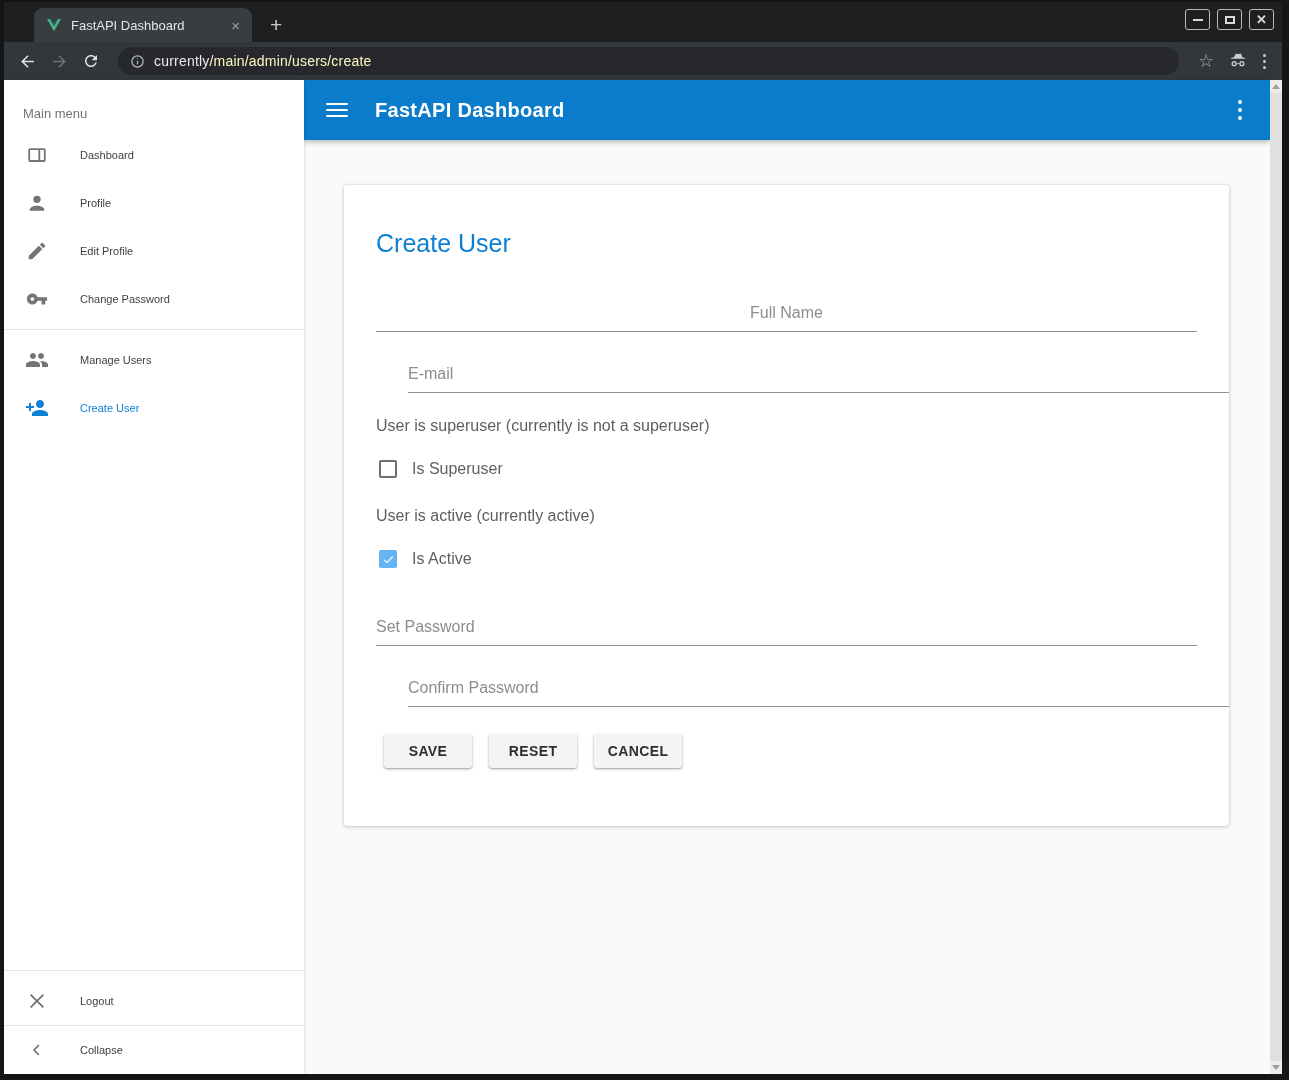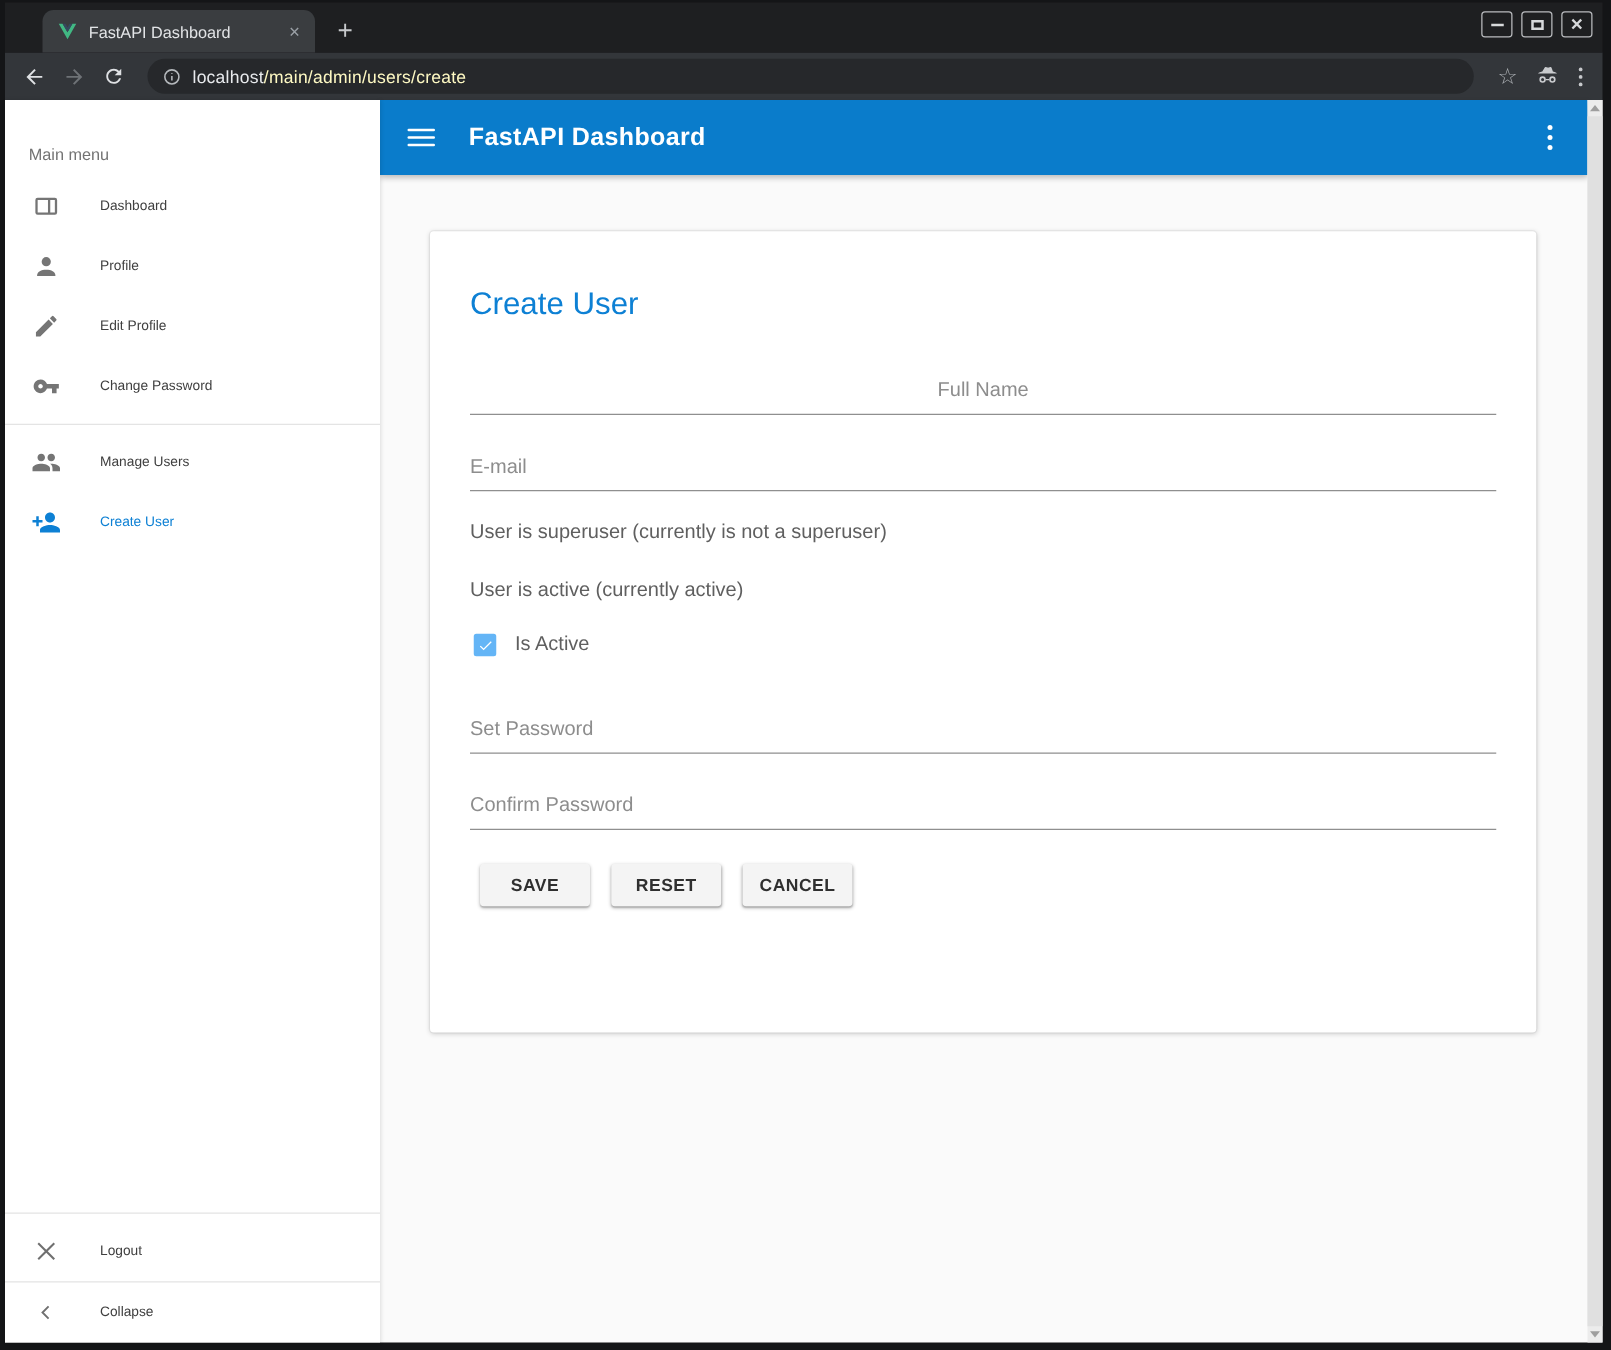--- a/index.html
+++ b/index.html
@@ -28,21 +28,21 @@
   .url-host { color:#e8eaed; }
   .url-path { color:#fef9c3; }
   .star { color:#a9adb1; font-size:18px; line-height:1; }
   .dots { display:flex; flex-direction:column; gap:3px; padding:0 6px; }
   .dots i { width:3px; height:3px; border-radius:50%; background:#c7c9cc; }
 
   
   .page { flex:1; display:flex; flex-direction:column; position:relative; background:#fafafa; min-height:0; }
   .page-body { flex:1; display:flex; min-height:0; }
 
-  .sidebar { width:300px; background:#ffffff; box-shadow:1px 0 3px rgba(0,0,0,.12); z-index:2; display:flex; flex-direction:column; padding-top:28px; }
+  .sidebar { width:300px; background:#ffffff; box-shadow:1px 0 3px rgba(0,0,0,.12); z-index:2; display:flex; flex-direction:column; padding-top:18px; }
   .side-label { font-size:13px; color:#737373; padding:8px 0 10px 19px; }
   .side-item { height:48px; display:flex; align-items:center; padding-left:21px; cursor:pointer; }
   .side-item .ic { width:24px; height:24px; display:flex; align-items:center; justify-content:center; }
   .side-item .lbl { margin-left:31px; font-size:11px; color:#3f3f3f; }
   .side-item.active .lbl { color:#0d80d4; }
   .divider { height:1px; background:#e4e4e4; margin:6px 0; }
   .side-spacer { flex:1; }
 
   
   .main { flex:1; display:flex; flex-direction:column; min-width:0; margin-right:12px; }
@@ -56,21 +56,21 @@
 
   
   .content { flex:1; overflow:hidden; }
   .card { margin:45px 41px 0 40px; height:641px; background:#ffffff; border-radius:3px;
           box-shadow:0 1px 4px rgba(0,0,0,.18), 0 0 0 1px rgba(0,0,0,.04); padding:44px 32px 0; }
   .card-title { font-size:25px; font-weight:400; color:#0d80d4; }
   .fld { display:block; width:100%; border:none; outline:none; border-bottom:1px solid #8f8f8f;
          font-family:"Liberation Sans",sans-serif; font-size:16px; color:#333; padding:10px 0 9px; background:transparent; }
   .fld::placeholder { color:#8d8d8d; opacity:1; }
   .fld.first { margin-top:36px;text-align:center; }
-  .fld.gap { margin-top:23px; }
+  .fld.gap { margin-top:23px;margin-left:32px; }
   .hint { font-size:16px; color:#5f5f5f; margin-top:24px; }
   .chk-row { display:flex; align-items:center; margin-top:25px; margin-left:3px; }
   .chk { width:18px; height:18px; border-radius:2px; flex:none; }
   .chk.off { border:2px solid #6f6f6f; background:#fff; }
   .chk.on { background:#64b5f6; border:2px solid #64b5f6; display:flex; align-items:center; justify-content:center; }
   .chk-lbl { font-size:16px; color:#5f5f5f; margin-left:15px; }
   .gap-lg { margin-top:40px; }
   .btn-row { display:flex; gap:17px; margin-top:27px; margin-left:8px; }
   .btn { min-width:88px; height:34px; background:#f4f4f4; border:none; border-radius:3px;
          box-shadow:0 1px 3px rgba(0,0,0,.3), 0 1px 1px rgba(0,0,0,.12);
@@ -136,21 +136,21 @@
         </svg>
     </div>
     <div class="urlbar">
       <span>
         <svg width="15" height="15" viewBox="0 0 24 24" fill="none" stroke="#b5b9bd" stroke-width="2">
             <circle cx="12" cy="12" r="9"></circle>
             <line x1="12" y1="11" x2="12" y2="16.5"></line>
             <line x1="12" y1="7.2" x2="12" y2="8.4"></line>
           </svg>
       </span>
-      <span class="url-text"><span class="url-host">localhost</span><span class="url-path">/main/admin/users/create</span></span>
+      <span class="url-text"><span class="url-host">currently</span><span class="url-path">/main/admin/users/create</span></span>
     </div>
     <div class="nav-icon star">☆</div>
     <div class="nav-icon">
       <svg width="20" height="20" viewBox="0 0 24 24" fill="#c9cbce">
           <path d="M17.2 7.4l-1.3-3.6c-.2-.5-.7-.8-1.2-.6l-1.5.5c-.4.1-.9.1-1.3 0l-1.5-.5c-.5-.2-1 .1-1.2.6L7 7.4C4.5 7.9 3 8.6 3 9.4h18c0-.8-1.5-1.5-3.8-2z"></path>
           <path d="M10.3 14.6h3.4v1.2h-3.4z"></path>
           <circle cx="7.3" cy="15.2" r="2.3" fill="none" stroke="#c9cbce" stroke-width="1.6"></circle>
           <circle cx="16.7" cy="15.2" r="2.3" fill="none" stroke="#c9cbce" stroke-width="1.6"></circle>
         </svg>
     </div>
@@ -265,20 +265,24 @@
         </header>
 
         <div class="content">
           <section class="card">
             <h1 class="card-title">Create User</h1>
 
             <input class="fld first" type="text" placeholder="Full Name" style="">
             <input class="fld gap" type="text" placeholder="E-mail" style="">
 
             <p class="hint">User is superuser (currently is not a superuser)</p>
+            <div class="chk-row">
+              <span class="chk off"></span>
+              <span class="chk-lbl">Is Superuser</span>
+            </div>
 
             <p class="hint" style="margin-top:29px;">User is active (currently active)</p>
             <div class="chk-row">
               <span class="chk on">
                 <svg width="13" height="13" viewBox="0 0 24 24" fill="#ffffff">
                     <path d="M9 16.2L4.8 12l-1.4 1.4L9 19 21 7l-1.4-1.4z"></path>
                   </svg>
               </span>
               <span class="chk-lbl">Is Active</span>
             </div>

